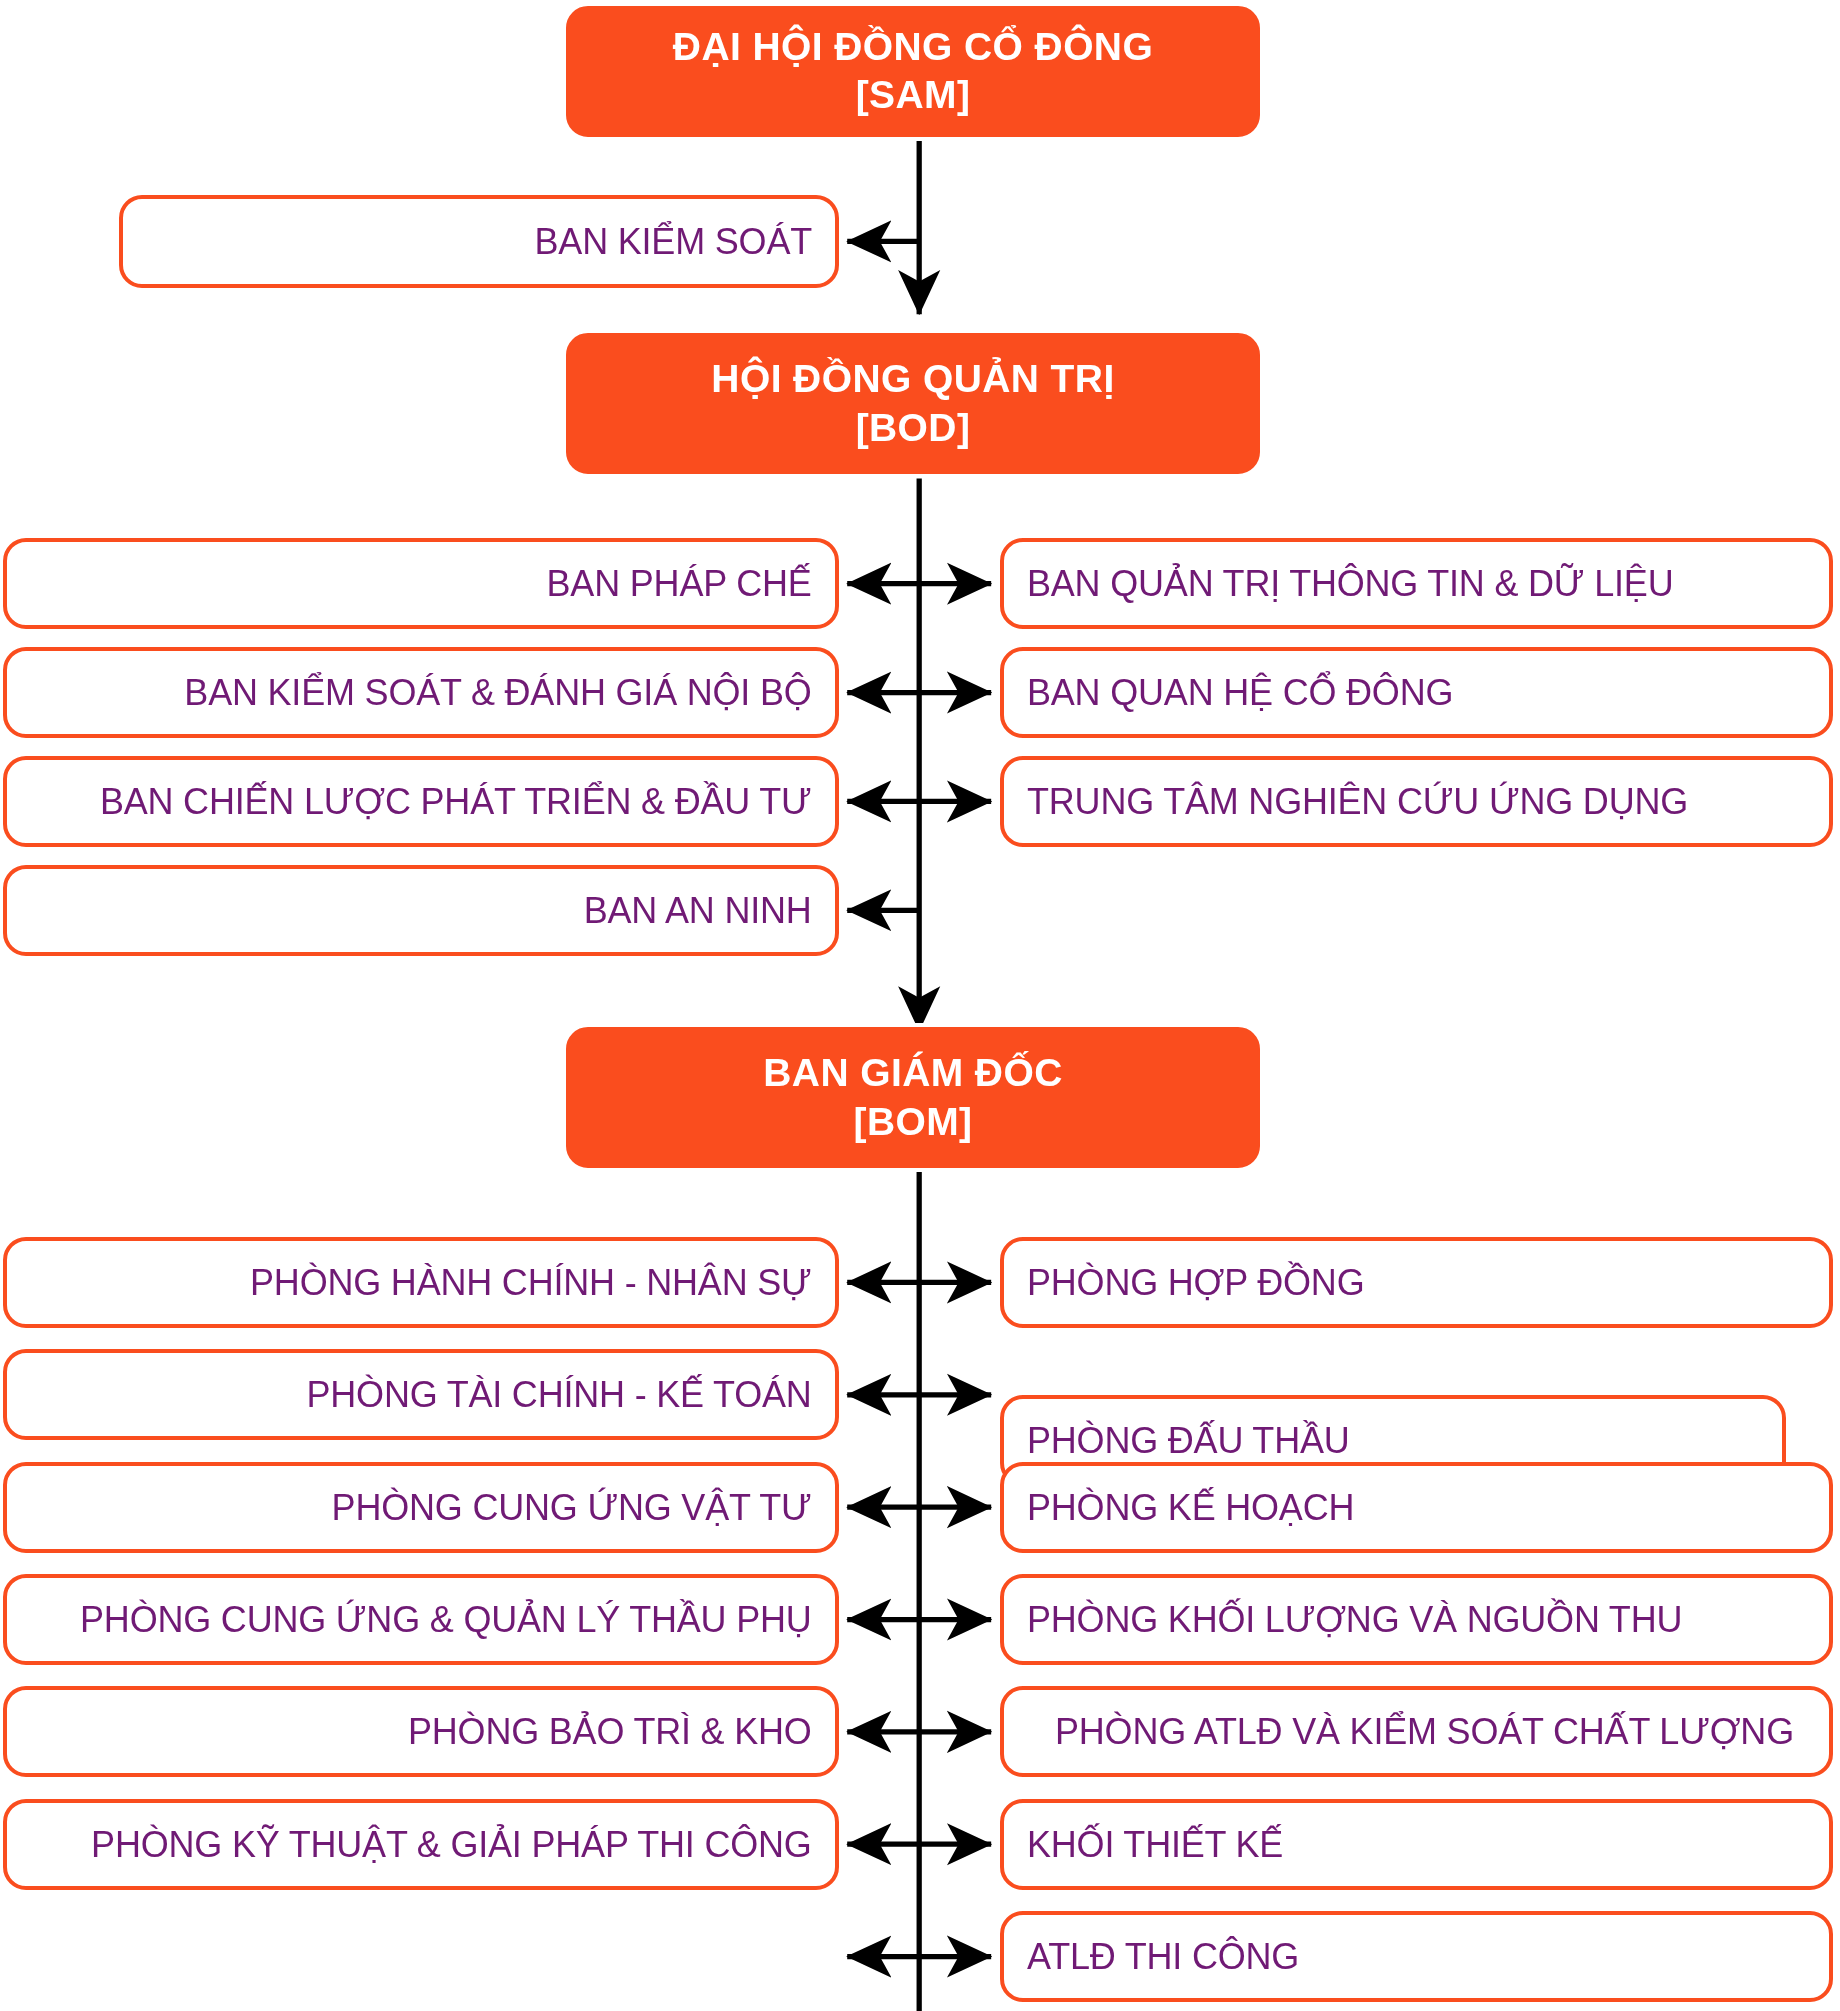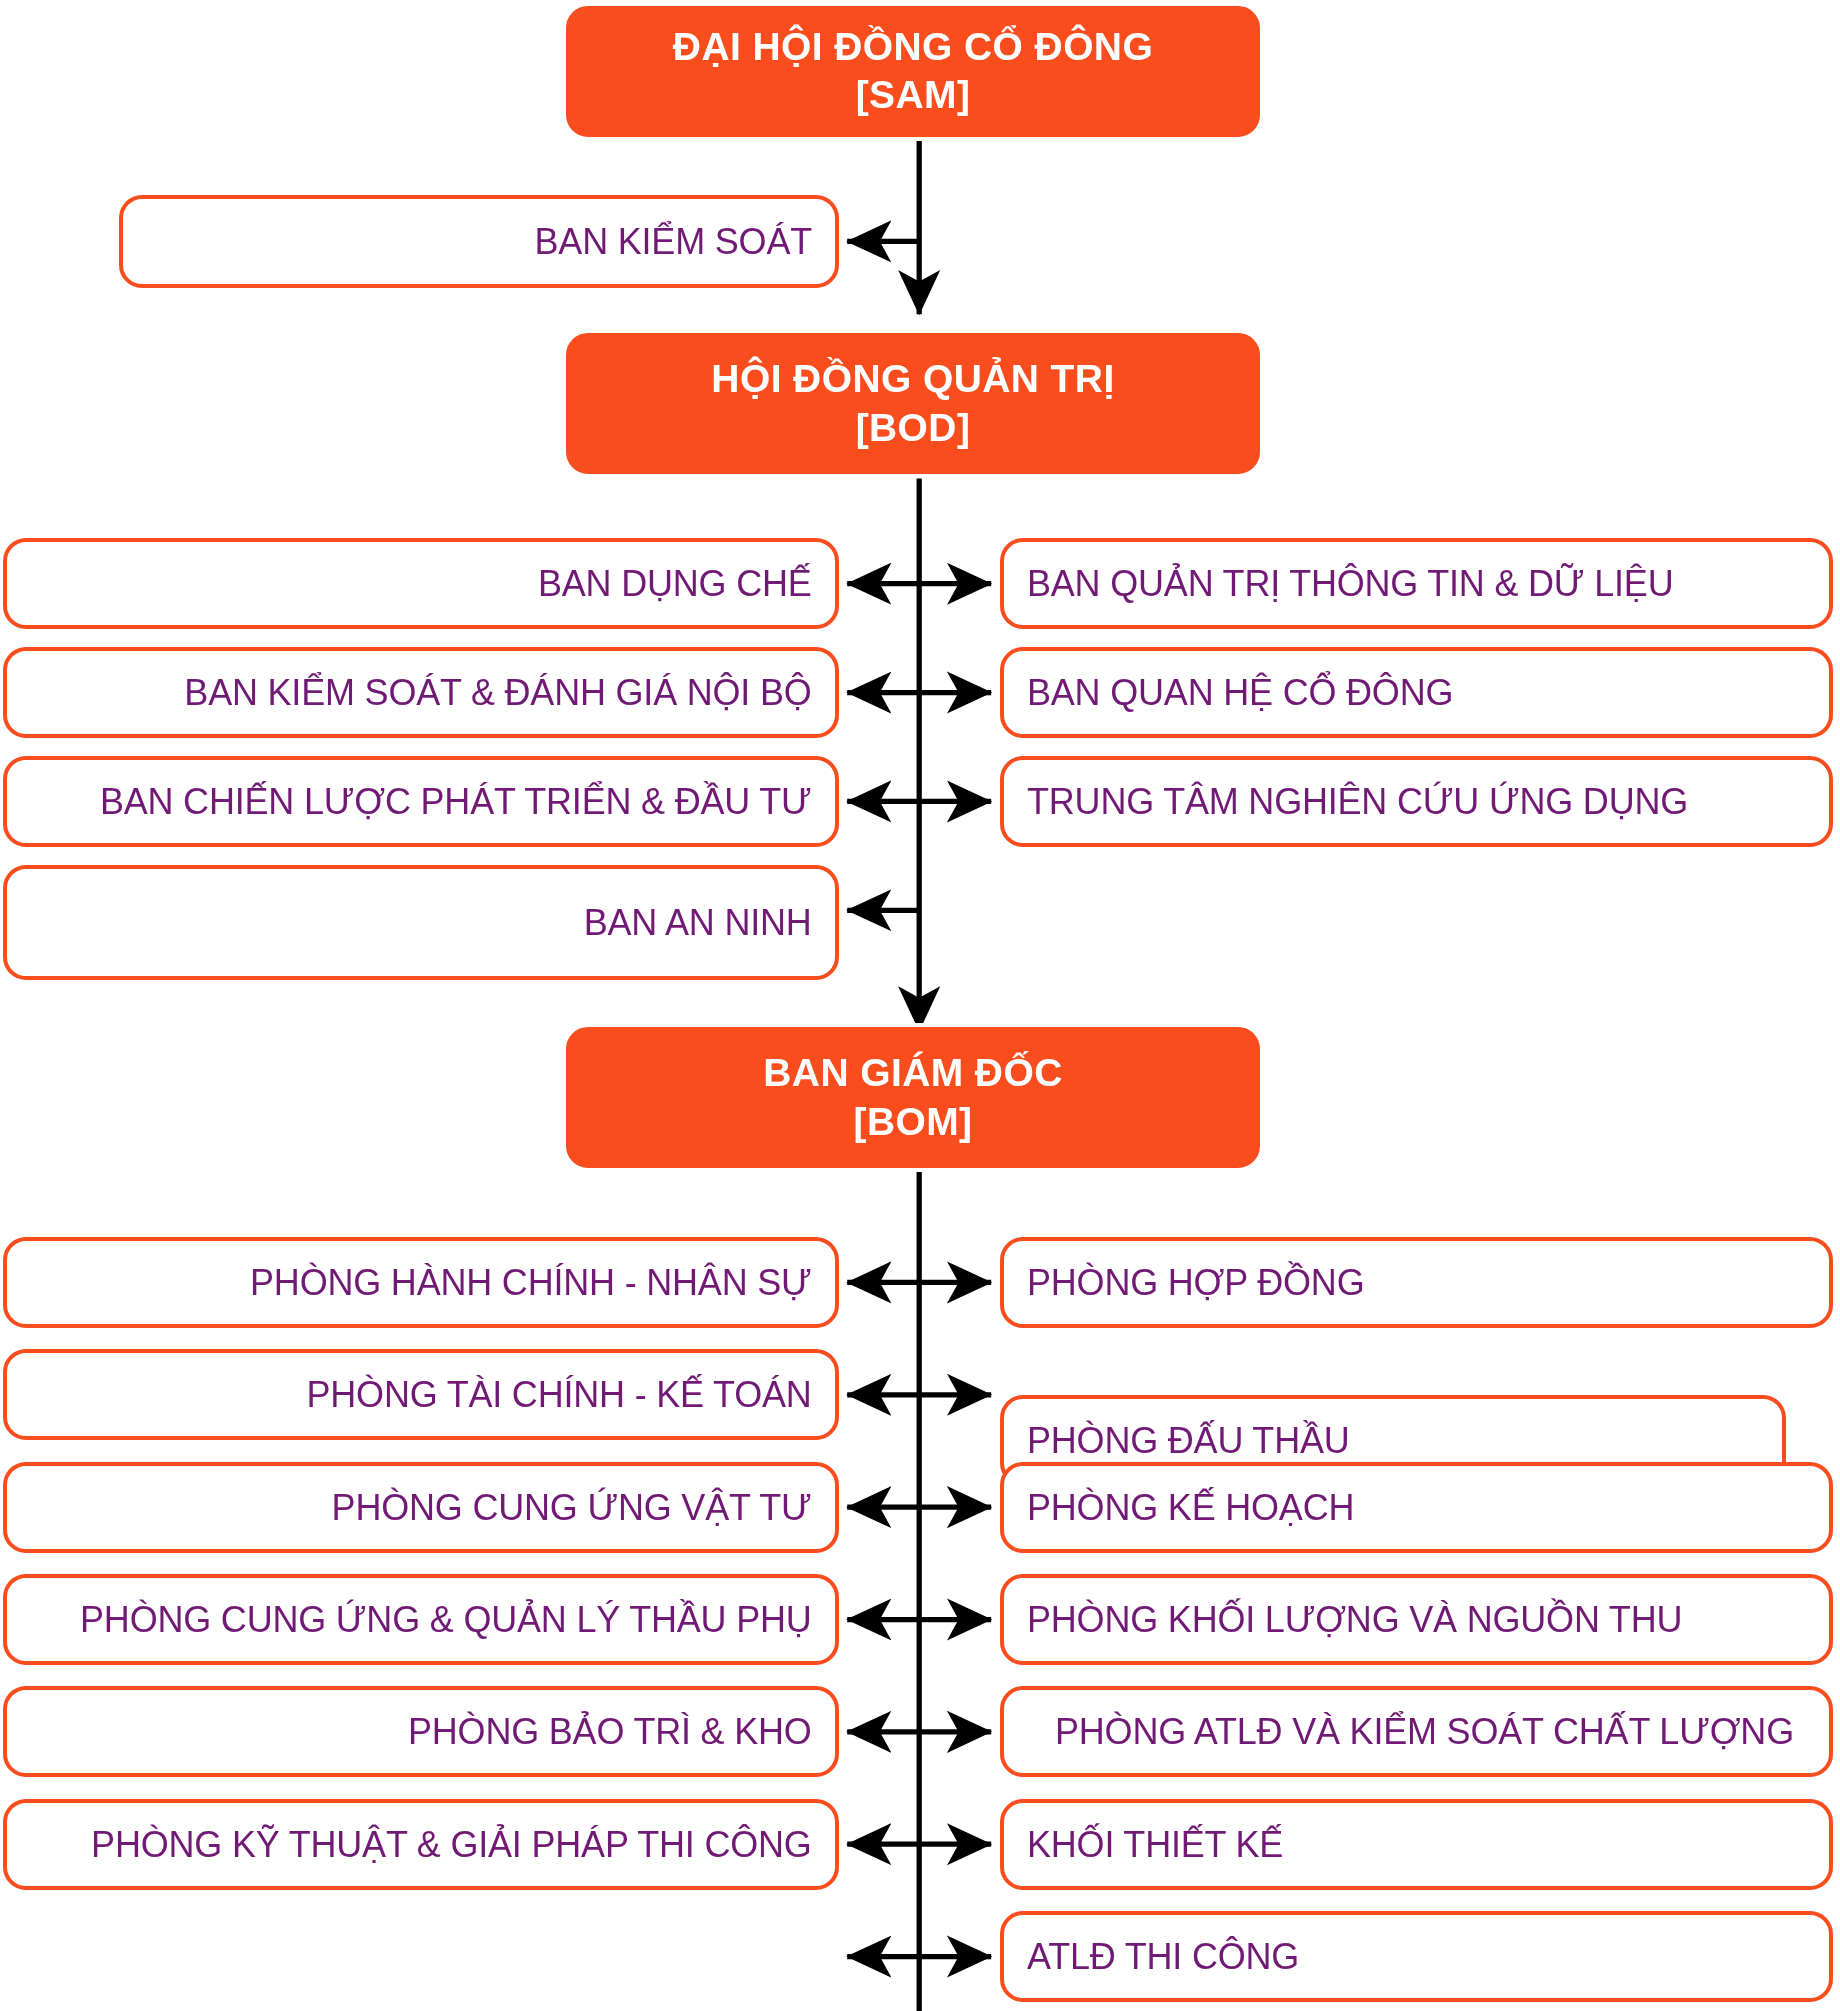--- a/index.html
+++ b/index.html
@@ -157,29 +157,29 @@
   </div>
 
   <div class="node primary" style="left:562px; top:329px; width:702px; height:149px;">
     <div class="label">
       <div>HỘI ĐỒNG QUẢN TRỊ</div>
       <div>[BOD]</div>
     </div>
   </div>
 
   <div class="node left" style="left:2.6px; top:538px; width:836px; height:91px;">
-    <span class="label">BAN DỤNG CHẾ</span>
+    <span class="label">BAN PHÁP CHẾ</span>
   </div>
   <div class="node left" style="left:2.6px; top:647px; width:836px; height:91px;">
     <span class="label">BAN KIỂM SOÁT &amp; ĐÁNH GIÁ NỘI BỘ</span>
   </div>
   <div class="node left" style="left:2.6px; top:756px; width:836px; height:91px;">
     <span class="label">BAN CHIẾN LƯỢC PHÁT TRIỂN &amp; ĐẦU TƯ</span>
   </div>
-  <div class="node left" style="left:2.6px; top:865px; width:836px; height:115px;">
+  <div class="node left" style="left:2.6px; top:865px; width:836px; height:91px;">
     <span class="label">BAN AN NINH</span>
   </div>
 
   <div class="node right" style="left:1000px; top:538px; width:833px; height:91px;">
     <span class="label">BAN QUẢN TRỊ THÔNG TIN &amp; DỮ LIỆU</span>
   </div>
   <div class="node right" style="left:1000px; top:647px; width:833px; height:91px;">
     <span class="label">BAN QUAN HỆ CỔ ĐÔNG</span>
   </div>
   <div class="node right" style="left:1000px; top:756px; width:833px; height:91px;">

